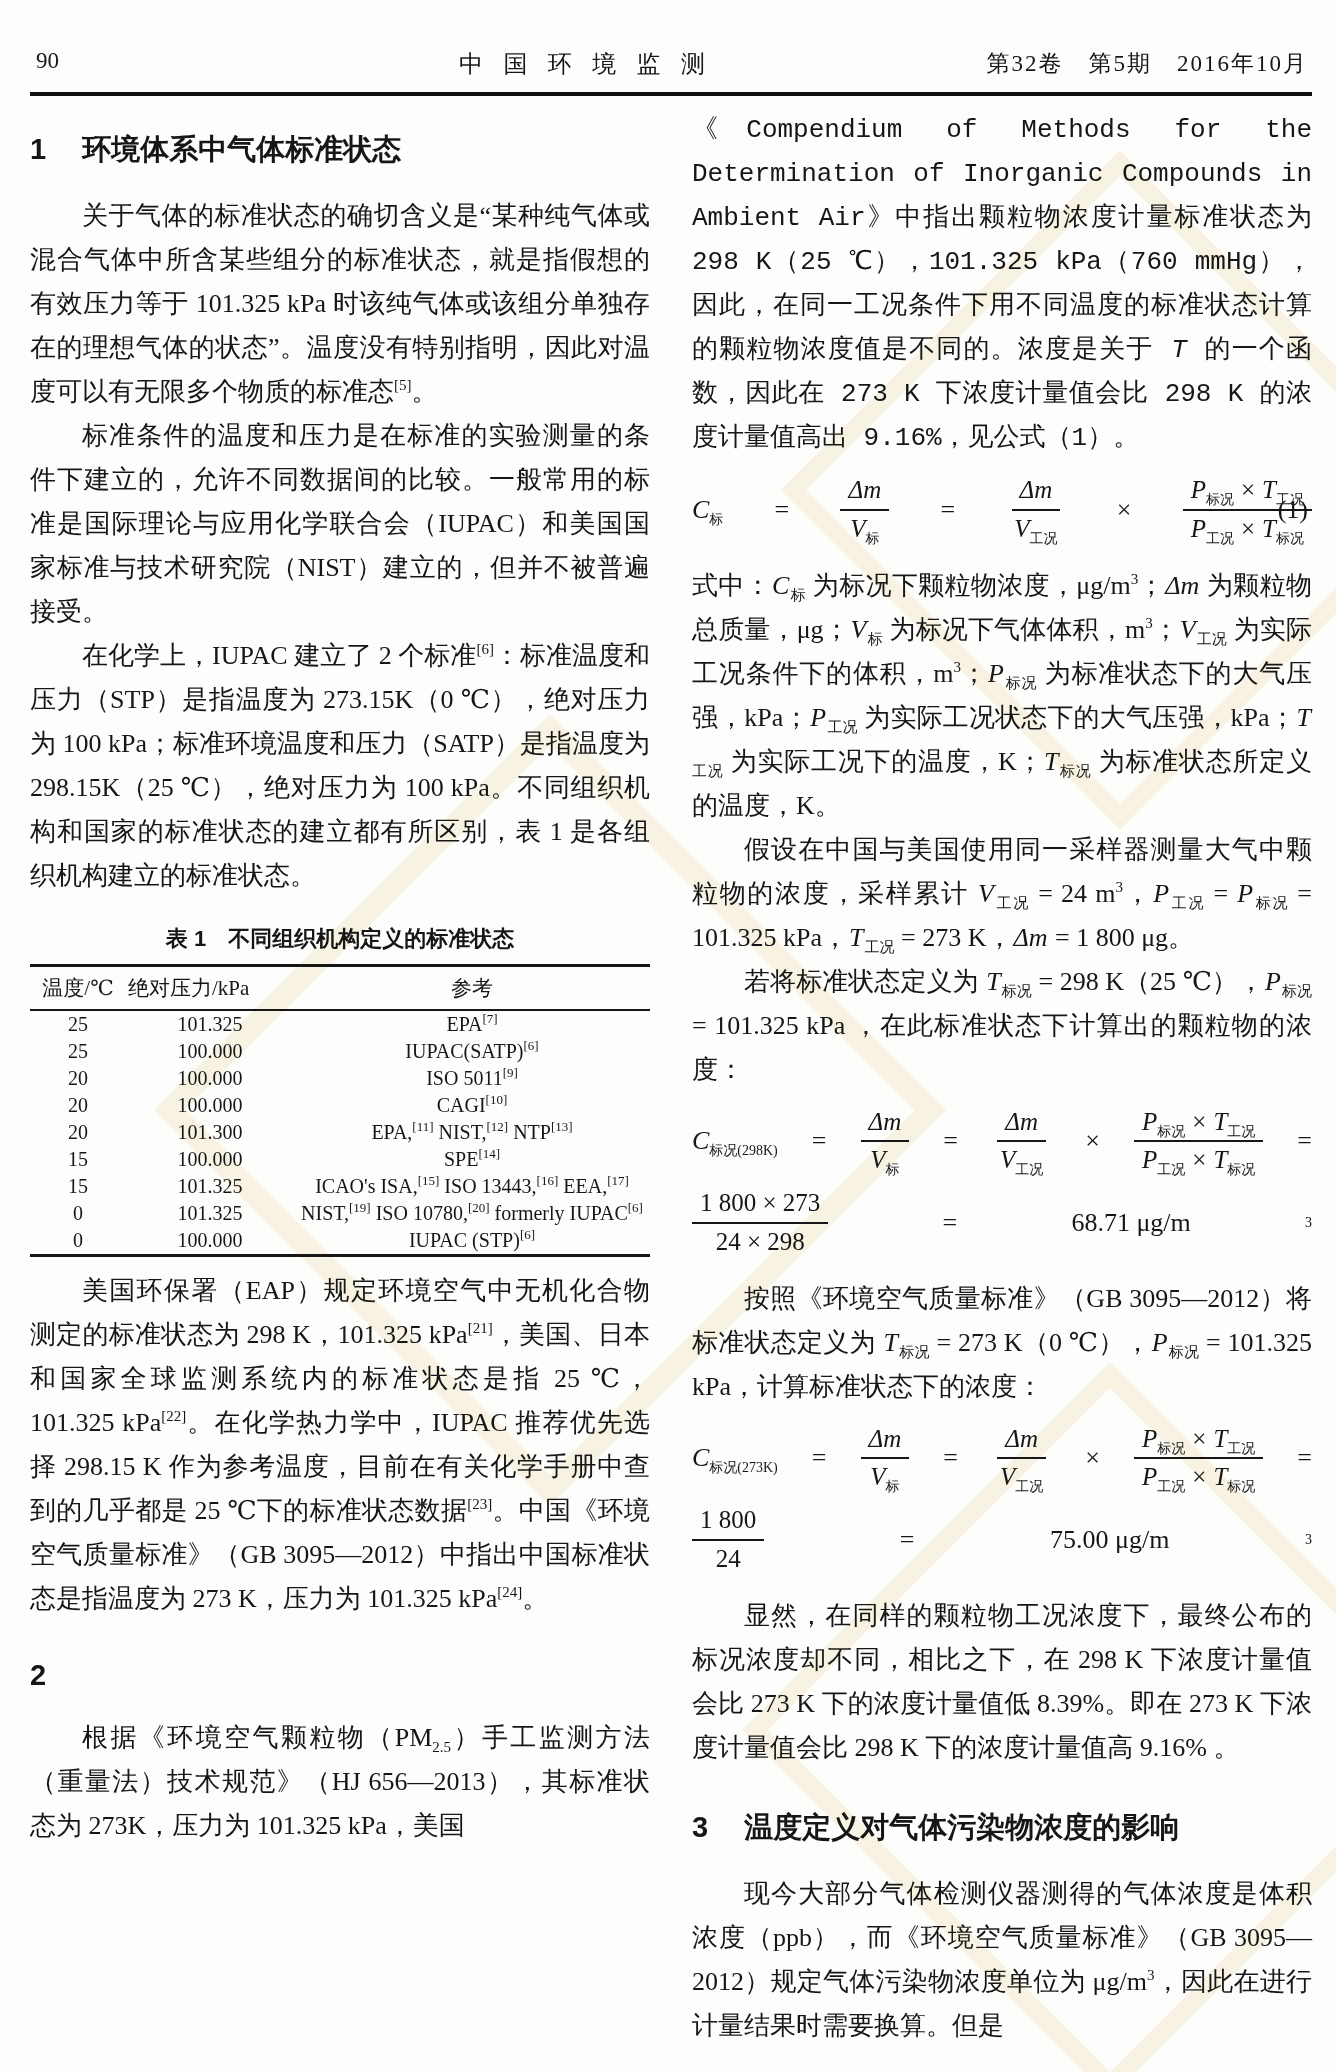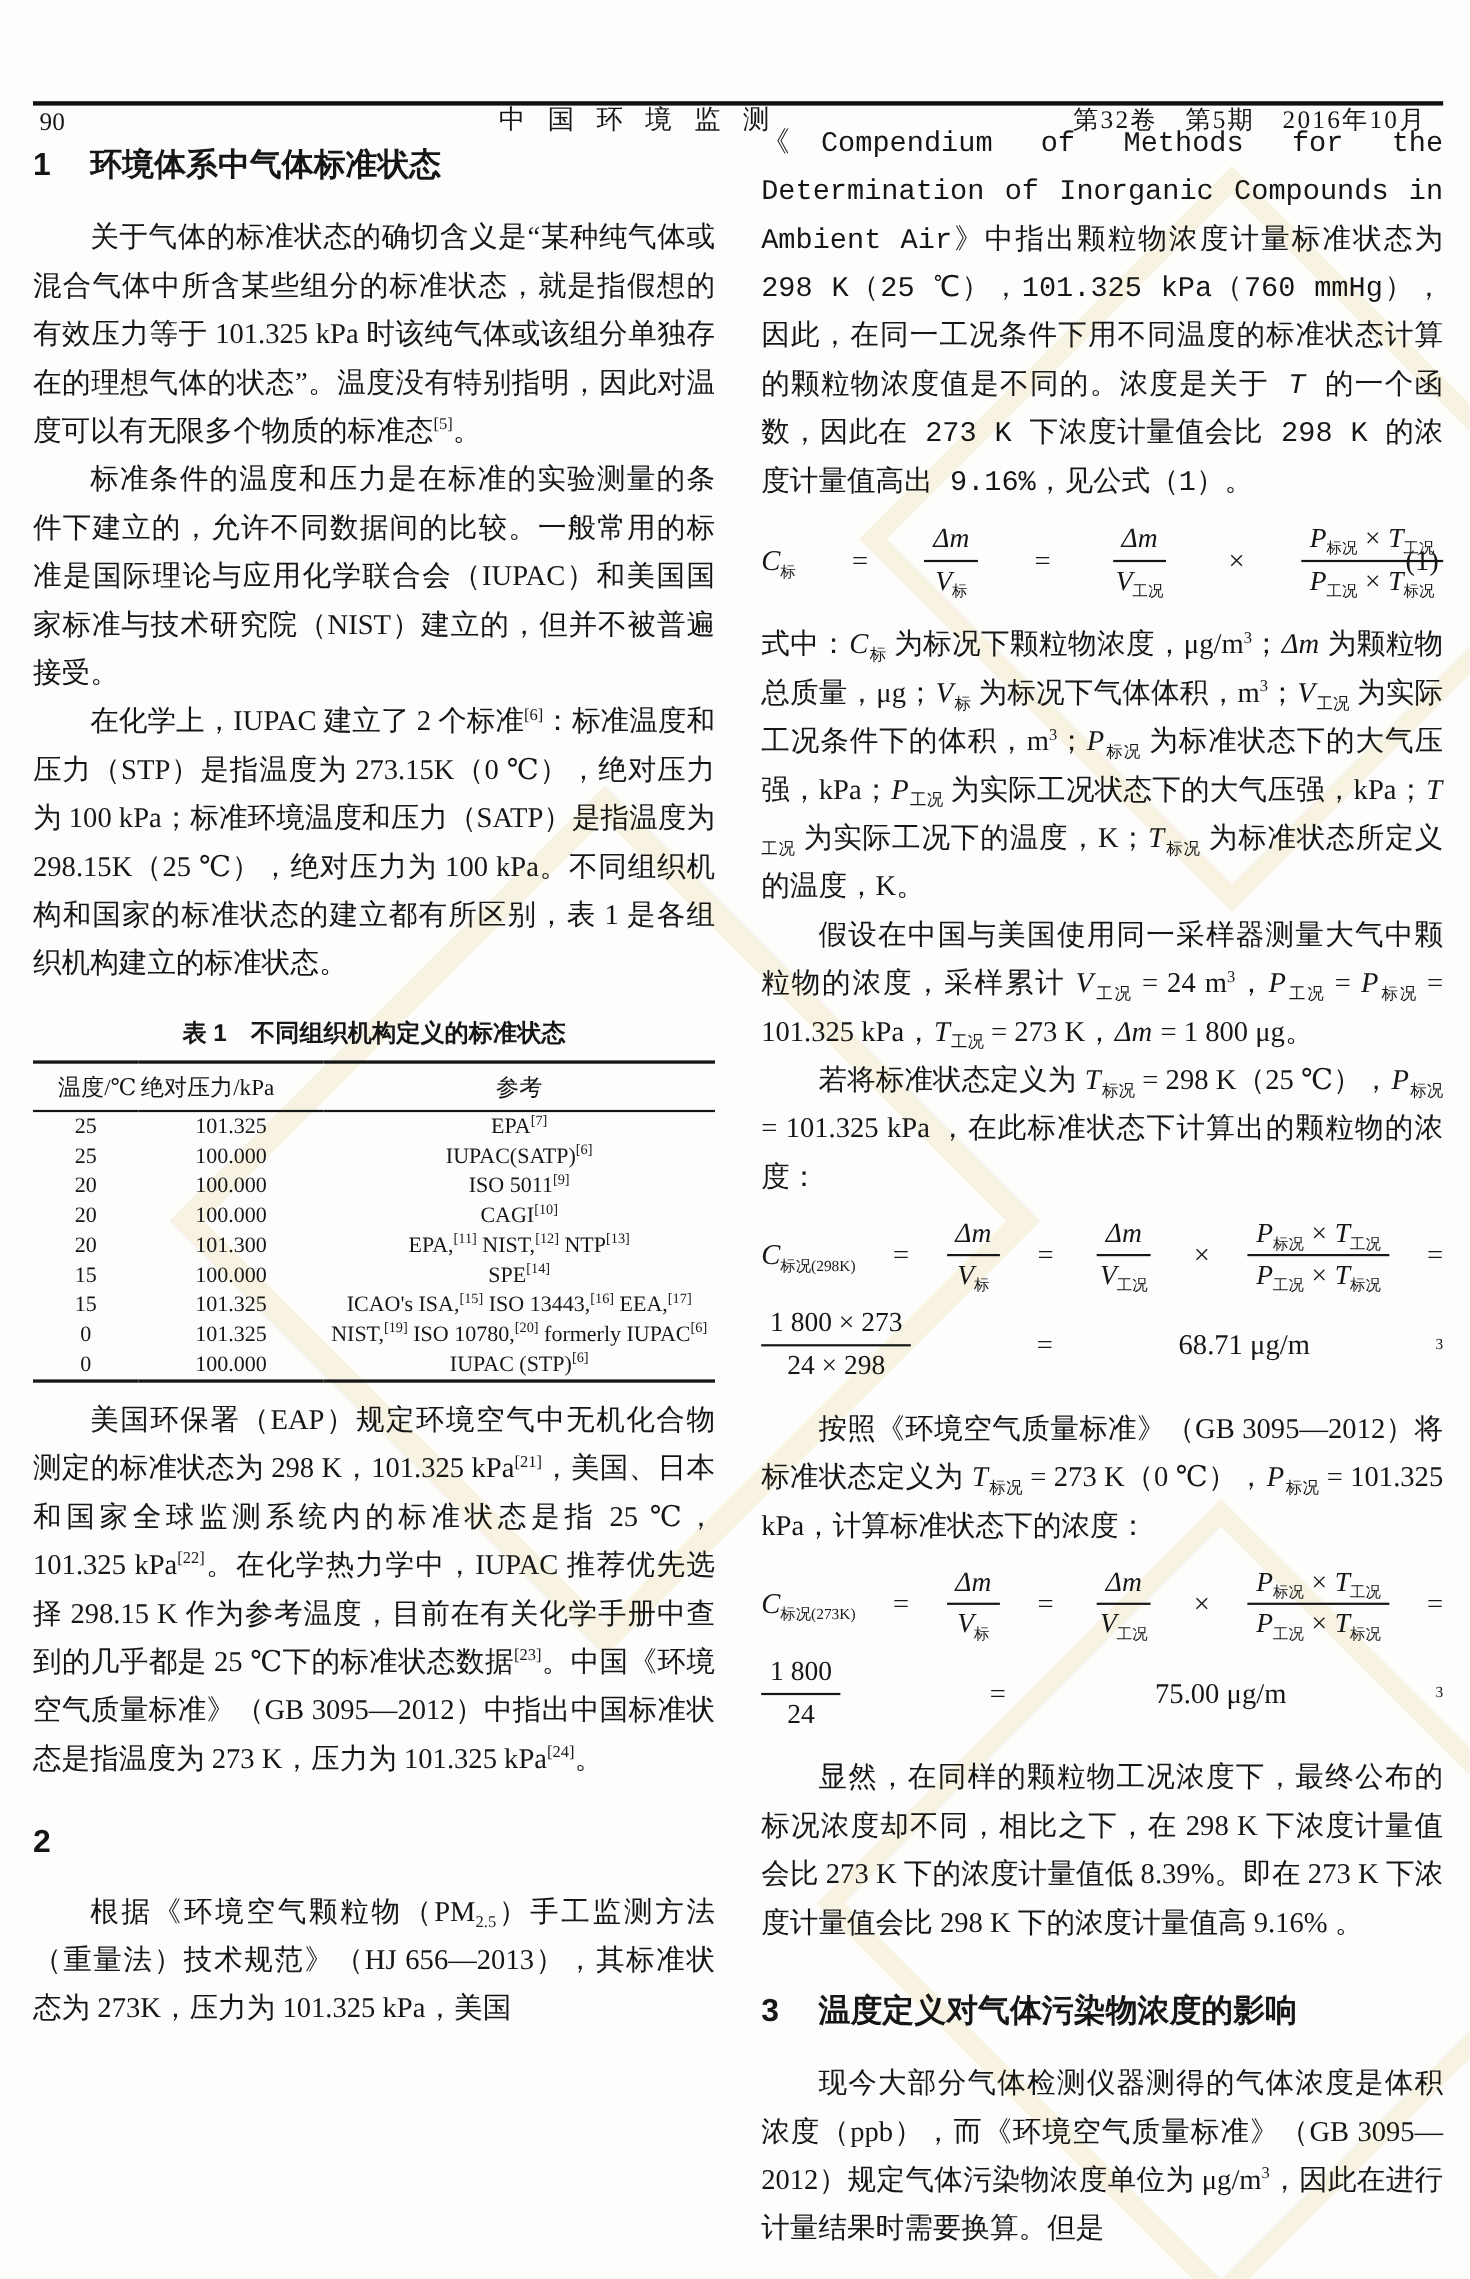--- a/index.html
+++ b/index.html
@@ -7,21 +7,21 @@
     width:1336px; height:2072px; position:relative; overflow:hidden;
     background:#fdfdfb; color:#161616;
     font-family:"Liberation Serif","DejaVu Serif",serif;
   }
   
   .wm { position:absolute; border:18px solid rgba(242,233,206,.55); transform:rotate(45deg); z-index:0; }
   #wm1 { width:480px; height:480px; left:880px; top:250px; }
   #wm2 { width:560px; height:560px; left:270px; top:830px; border-width:22px; }
   #wm3 { width:520px; height:520px; left:850px; top:1470px; }
 
-  .page-header { position:absolute; top:48px; left:36px; right:39px; display:flex; align-items:flex-end; font-size:23px; z-index:2;margin-top:44px; }
+  .page-header { position:absolute; top:48px; left:36px; right:28px; display:flex; align-items:flex-start; font-size:23px; z-index:2; }
   .pgnum { width:170px; }
   .journal { flex:1; text-align:center; letter-spacing:.85em; text-indent:.85em; font-size:24px; }
   .issue { width:350px; text-align:right; letter-spacing:2px; }
   .rule { position:absolute; top:92px; left:30px; width:1282px; height:4px; background:#111; z-index:2; }
 
   .columns { position:absolute; top:100px; left:30px; width:1282px; display:flex; gap:42px; z-index:1; }
   .col { width:620px; }
   .col-right { padding-top:8px; }
 
   .sec { font-size:29px; font-weight:700; margin:38px 0 24px; display:flex; align-items:baseline;
@@ -31,21 +31,21 @@
 
   .para { font-size:26px; line-height:44px; text-align:justify; text-indent:2em; }
   .para sup { font-size:15px; line-height:0; }
   .para sub { font-size:15px; line-height:0; }
   .para i { font-style:italic; padding:0 1px; }
 
   .tbl-caption { font-size:22px; font-weight:700; text-align:center; margin:26px 0 10px;
                  font-family:"Liberation Sans","DejaVu Sans",sans-serif; }
   table.standards { width:100%; border-collapse:collapse; border-top:3px solid #161616; border-bottom:3px solid #161616; }
   table.standards th { border-bottom:2px solid #161616; font-weight:400; font-size:21px; padding:7px 2px; }
-  table.standards th:nth-child(1) { text-align:right; width:96px; }
+  table.standards th:nth-child(1) { text-align:center; width:96px; }
   table.standards th:nth-child(2) { text-align:left; width:168px; }
   table.standards th:nth-child(3) { text-align:center; }
   table.standards td { font-size:20px; text-align:center; padding:0 2px; line-height:27px; }
   table.standards sup { font-size:13px; line-height:0; }
 
   .formula { position:relative; margin:16px 0 20px; }
   .fline { display:flex; justify-content:space-between; align-items:center; gap:9px; font-size:26px; line-height:1.15; margin:14px 0; }
   .fline i { font-style:italic; }
   .frac { display:inline-flex; flex-direction:column; align-items:center; font-size:25px; }
   .fn { display:block; padding:0 8px 4px; border-bottom:2px solid #161616; white-space:nowrap; }

